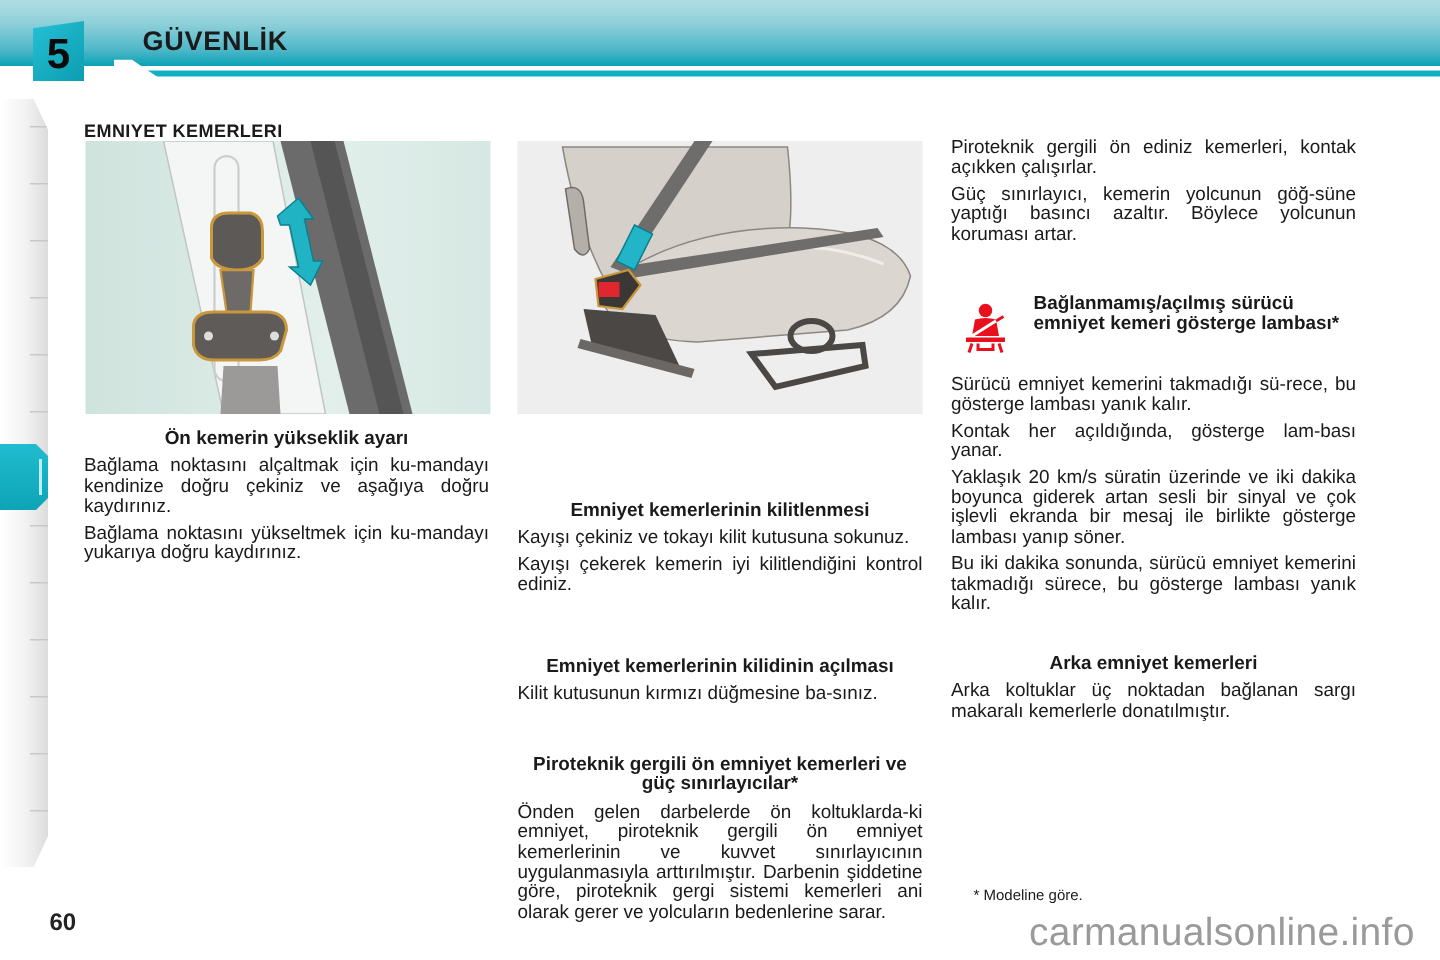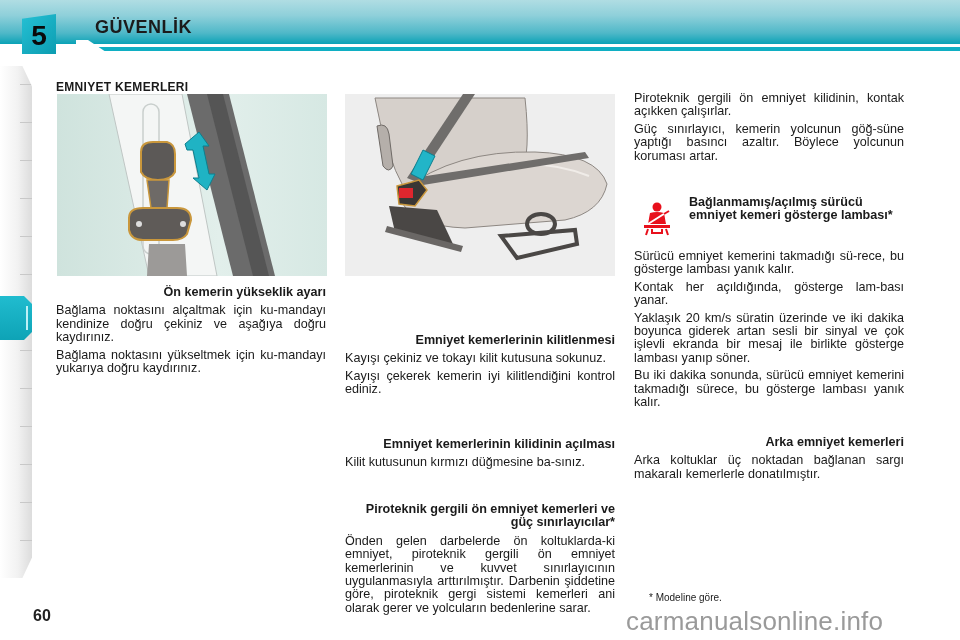--- a/index.html
+++ b/index.html
@@ -55,36 +55,36 @@
     position: absolute; left: 56px; top: 80px; font-weight: bold; font-size: 12px; letter-spacing: 0.3px;
   }
 
   
   .figure { position: absolute; overflow: hidden; }
   .fig-left { left: 57px; top: 94px; width: 270px; height: 182px; background: linear-gradient(to right, #cfe3dd, #e2efeb 60%, #d6e8e3); }
   .fig-mid { left: 345px; top: 94px; width: 270px; height: 182px; background: #eeeeee; }
 
   
   .col { position: absolute; font-size: 12.6px; line-height: 13.4px; text-align: justify; }
-  .col h3 { font-size: 12.6px; font-weight: bold; line-height: 13.4px; margin-bottom: 5px; text-align: right; }
+  .col h3 { font-size: 12.6px; font-weight: bold; line-height: 13.4px; margin-bottom: 5px; text-align: center; }
   .col p { margin-bottom: 4px; hyphens: manual; }
   .col1 { left: 56px; top: 286px; width: 270px; }
   .col2 { left: 345px; width: 270px; margin-top: 48px; }
   .col3 { left: 634px; width: 270px; }
 
   .warn-row { position: absolute; left: 634px; top: 196px; width: 270px; height: 50px; }
   .warn-icon { position: absolute; left: 8px; top: 6px; width: 30px; height: 34px; }
   .warn-title {
     position: absolute; left: 55px; top: 0px; width: 210px; font-weight: bold; font-size: 12.6px; line-height: 13.4px;
   }
 
   .footnote { position: absolute; left: 649px; top: 592px; font-size: 10px; }
   .page-number { position: absolute; left: 33px; top: 607px; font-size: 16px; color: #222; font-weight: bold; }
   .watermark {
-    position: absolute; left: 626px; top: 606px; font-size: 26px; color: #9a9a9a; letter-spacing: 0.2px;
+    position: absolute; left: 686px; top: 606px; font-size: 26px; color: #9a9a9a; letter-spacing: 0.2px;
   }
 </style>
 </head>
 <body>
 
 <div class="header-band"></div>
 <div class="header-sep-white"></div>
 <div class="header-line"></div>
 <div class="header-notch"></div>
 <div class="chapter-badge">
@@ -173,21 +173,21 @@
 <div class="col col2" style="top:390px">
   <h3>Emniyet kemerlerinin kilidinin açılması</h3>
   <p>Kilit kutusunun kırmızı düğmesine ba-sınız.</p>
 </div>
 <div class="col col2" style="top:455px">
   <h3>Piroteknik gergili ön emniyet kemerleri ve güç sınırlayıcılar*</h3>
   <p>Önden gelen darbelerde ön koltuklarda-ki emniyet, piroteknik gergili ön emniyet kemerlerinin ve kuvvet sınırlayıcının uygulanmasıyla arttırılmıştır. Darbenin şiddetine göre, piroteknik gergi sistemi kemerleri ani olarak gerer ve yolcuların bedenlerine sarar.</p>
 </div>
 
 <div class="col col3" style="top:92px">
-  <p>Piroteknik gergili ön emniyet kilidinin, kontak açıkken çalışırlar.</p>
+  <p>Piroteknik gergili ön ediniz kemerleri, kontak açıkken çalışırlar.</p>
   <p>Güç sınırlayıcı, kemerin yolcunun göğ-süne yaptığı basıncı azaltır. Böylece yolcunun koruması artar.</p>
 </div>
 
 <div class="warn-row">
   <svg class="warn-icon" viewBox="0 0 30 34">
     <circle cx="15" cy="5" r="4.5" fill="#e8101c"></circle>
     <path d="M8,11 Q15,9 22,11 L24,22 L6,22 Z" fill="#e8101c"></path>
     <line x1="6" y1="22" x2="25" y2="10" stroke="#ffffff" stroke-width="2"></line>
     <line x1="22" y1="12" x2="27" y2="9" stroke="#e8101c" stroke-width="2"></line>
     <rect x="2" y="23" width="26" height="3" fill="#e8101c"></rect>

